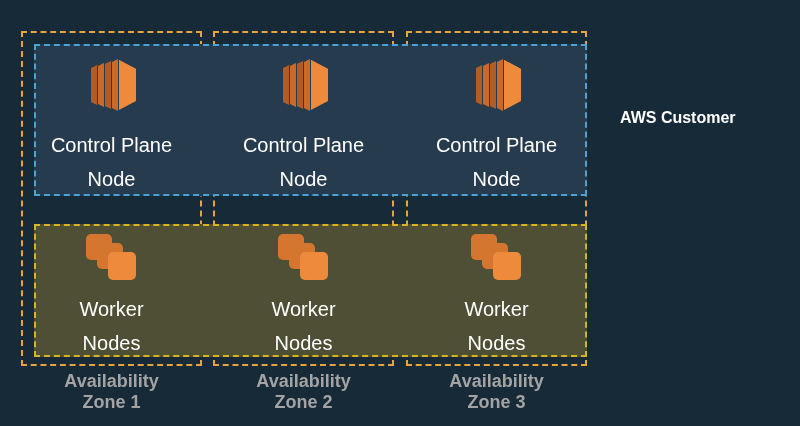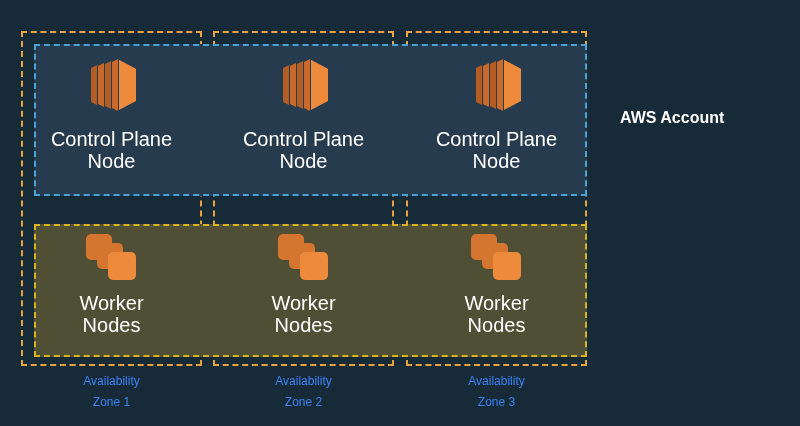--- a/index.html
+++ b/index.html
@@ -69,21 +69,21 @@
   .cell.c1 { left: 21px; }
   .cell.c2 { left: 213px; }
   .cell.c3 { left: 406px; }
 
   .cell.control { top: 52px; }
   .cell.worker  { top: 232px; }
 
   .node-label {
     color: #ffffff;
     font-size: 20px;
-    line-height: 22px;
+    line-height: 34px;
     text-align: center;
     white-space: pre-line;
     font-weight: 400;
   }
 
   .icon-wrap {
     display: block;
     line-height: 0;
   }
   .icon-ec2 { margin-bottom: 10px; }
@@ -99,25 +99,25 @@
   }
   .side-label.managed  { left: 620px; top: 109px; }
   .side-label.customer { left: 620px; top: 288px; }
 
   
   .az-caption {
     position: absolute;
     top: 371px;
     width: 181px;
     text-align: center;
-    color: #3b82f6;
-    font-size: 12px;
+    color: #a3a3a3;
+    font-size: 18px;
     line-height: 21px;
     white-space: pre-line;
-    font-weight: 400;
+    font-weight: 700;
   }
   .az-caption.z1 { left: 21px; }
   .az-caption.z2 { left: 213px; }
   .az-caption.z3 { left: 406px; }
 </style>
 </head>
 <body>
 
 <div id="diagram">
 
@@ -203,21 +203,21 @@
       <svg width="56" height="52" viewBox="0 0 56 52" aria-hidden="true">
         <rect x="2" y="2" width="26" height="26" rx="5" fill="#d4762f"></rect>
         <rect x="13" y="11" width="26" height="26" rx="5" fill="#d4762f"></rect>
         <rect x="24" y="20" width="28" height="28" rx="5" fill="#ed8a3c"></rect>
       </svg>
     </span>
     <span class="node-label">Worker
 Nodes</span>
   </div>
 
-  <div class="side-label managed">AWS Account</div>
+  <div class="side-label managed">AWS Customer</div>
 
   <div class="az-caption z1">Availability
 Zone 1</div>
   <div class="az-caption z2">Availability
 Zone 2</div>
   <div class="az-caption z3">Availability
 Zone 3</div>
 
 </div>
 

